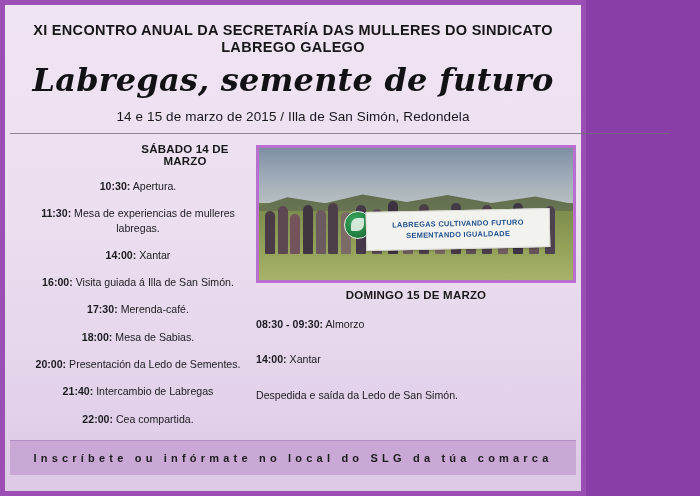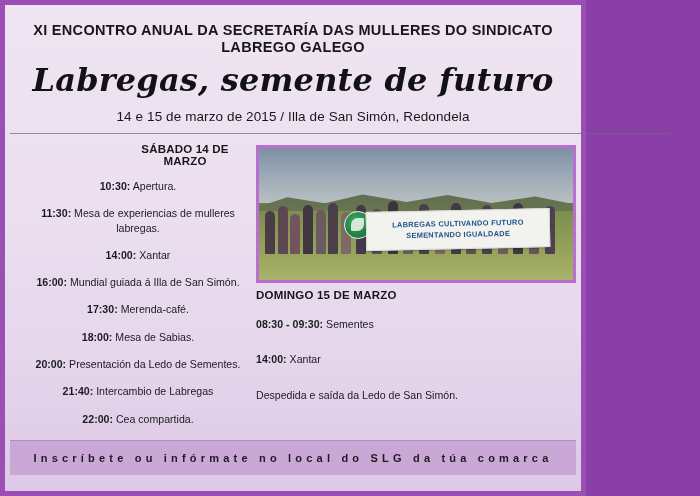--- a/index.html
+++ b/index.html
@@ -87,20 +87,21 @@
   .day-heading {
     font-size: 11.5px;
     font-weight: bold;
     color: #17171a;
     letter-spacing: 0.2px;
     margin-bottom: 12px;
     padding-left: 94px;
   }
   .day-heading.right {
     padding-left: 0;
+    text-align: center;
     margin-top: 6px;
     margin-bottom: 16px;
   }
   .item {
     font-size: 10.6px;
     color: #1b1b1f;
     line-height: 1.35;
     margin-bottom: 13px;
   }
   .col-right .item {
@@ -239,21 +240,21 @@
         <div class="item">
           <b>10:30:</b><span> Apertura.</span>
         </div>
         <div class="item">
           <b>11:30:</b><span> Mesa de experiencias de mulleres labregas.</span>
         </div>
         <div class="item">
           <b>14:00:</b><span> Xantar</span>
         </div>
         <div class="item">
-          <b>16:00:</b><span> Mundial guiada á Illa de San Simón.</span>
+          <b>16:00:</b><span> Visita guiada á Illa de San Simón.</span>
         </div>
         <div class="item">
           <b>17:30:</b><span> Merenda-café.</span>
         </div>
         <div class="item">
           <b>18:00:</b><span> Mesa de Sabias.</span>
         </div>
         <div class="item">
           <b>20:00:</b><span> Presentación da Ledo de Sementes.</span>
         </div>
@@ -296,21 +297,21 @@
           <div class="logo-leaf"></div>
           <div class="banner">
             <div class="banner-l1">LABREGAS CULTIVANDO FUTURO</div>
             <div class="banner-l2">SEMENTANDO IGUALDADE</div>
           </div>
         </div>
 
         <div class="day-heading right">DOMINGO 15 DE MARZO</div>
 
         <div class="item">
-          <b>08:30 - 09:30:</b><span> Sementes</span>
+          <b>08:30 - 09:30:</b><span> Almorzo</span>
         </div>
         <div class="item">
           <b>14:00:</b><span> Xantar</span>
         </div>
         <div class="item">
           <span>Despedida e saída da Ledo de San Simón.</span>
         </div>
       </div>
     </div>
 

